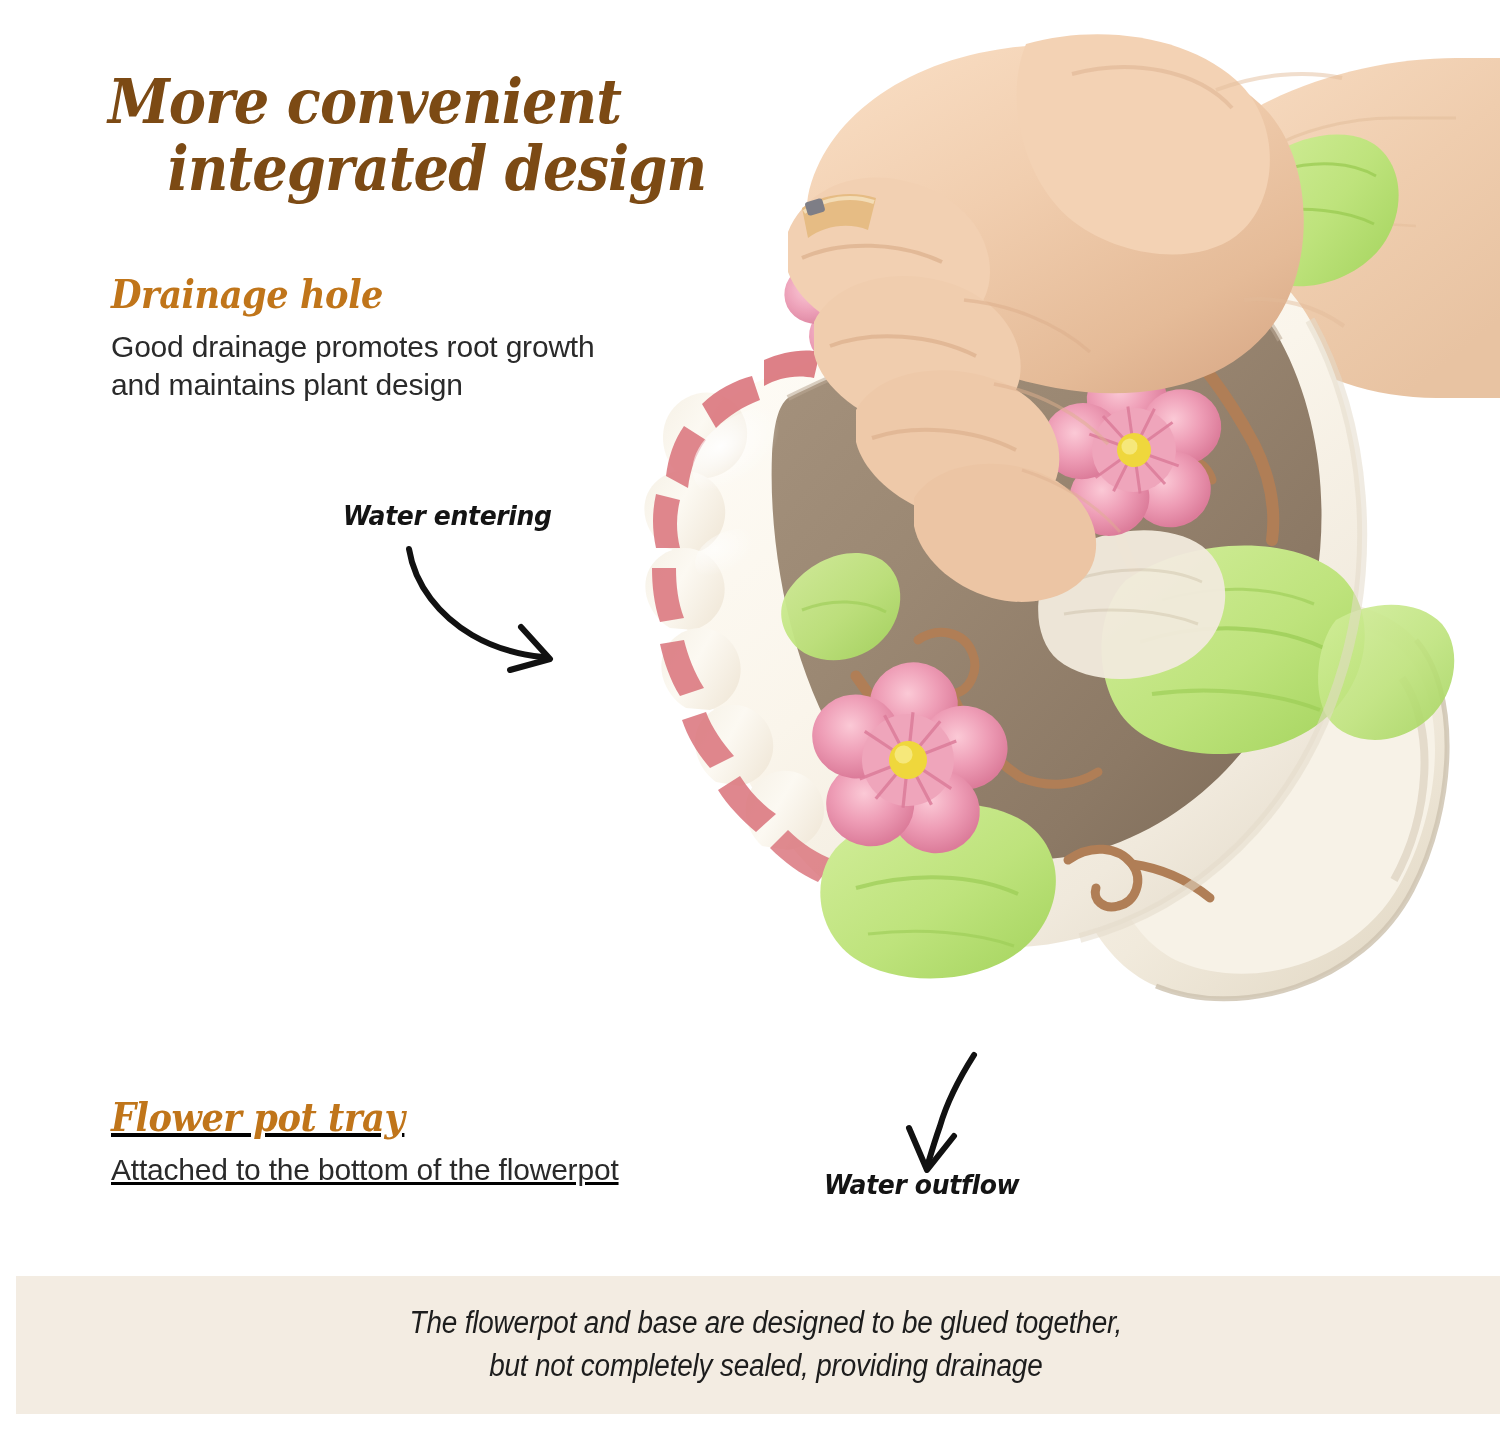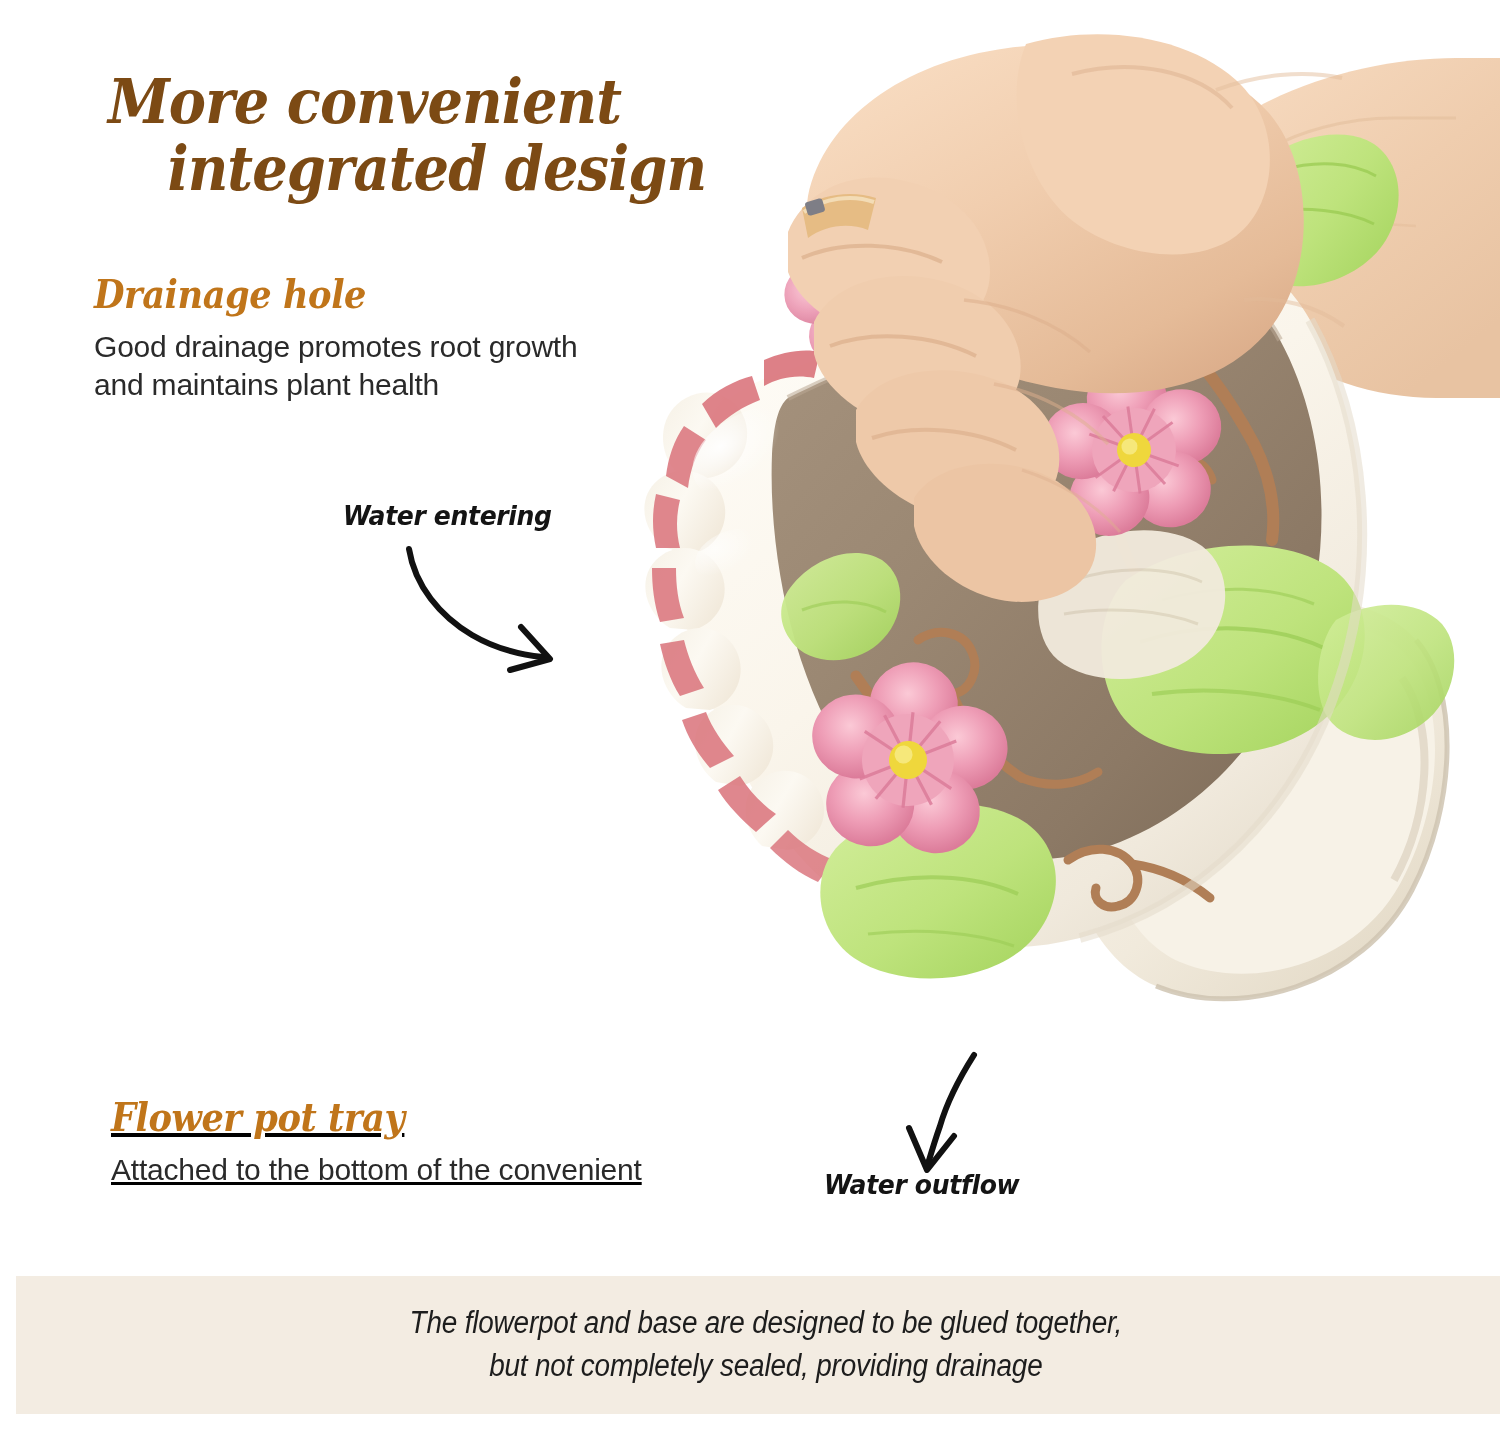--- a/index.html
+++ b/index.html
@@ -52,21 +52,21 @@
   }
   .feature-body {
     margin-top:12px;
     color:#2A2A2A;
     font-family:"Liberation Sans", sans-serif;
     font-size:30px;
     line-height:1.28;
     letter-spacing:-0.2px;
     white-space:pre-line;
   }
-  #feature-drainage { left:78px; top:272px; width:640px; }
+  #feature-drainage { left:95px; top:272px; width:640px; }
   #feature-tray     { left:95px; top:1095px; width:700px;text-decoration:underline; }
 
   
   .callout-label {
     position:absolute;
     color:#141414;
     font-family:"DejaVu Sans", sans-serif;
     font-weight:bold;
     font-style:italic;
     font-size:27px;
@@ -409,26 +409,26 @@
   </div>
 
   <h1 class="headline">
     <span>More convenient</span>
     <span class="l2">integrated design</span>
   </h1>
 
   <div class="feature" id="feature-drainage">
     <div class="feature-title">Drainage hole</div>
     <div class="feature-body">Good drainage promotes root growth
-and maintains plant health</div>
+and maintains plant design</div>
   </div>
 
   <div class="feature" id="feature-tray">
     <div class="feature-title">Flower pot tray</div>
-    <div class="feature-body">Attached to the bottom of the convenient</div>
+    <div class="feature-body">Attached to the bottom of the flowerpot</div>
   </div>
 
   <div class="callout-label" id="label-water-entering">Water entering</div>
   <div class="callout-label" id="label-water-outflow">Water outflow</div>
 
   <svg id="arrows" viewBox="0 0 1500 1442" xmlns="http://www.w3.org/2000/svg">
 
     <g>
       <path d="M 393 549 C 399 586 424 616 456 635 C 480 649 506 655 527 657" stroke="#111111" stroke-width="6" fill="none" stroke-linecap="round"></path>
       <path d="M 505 627 L 534 659 L 494 670" stroke="#111111" stroke-width="6" fill="none" stroke-linecap="round" stroke-linejoin="round"></path>

